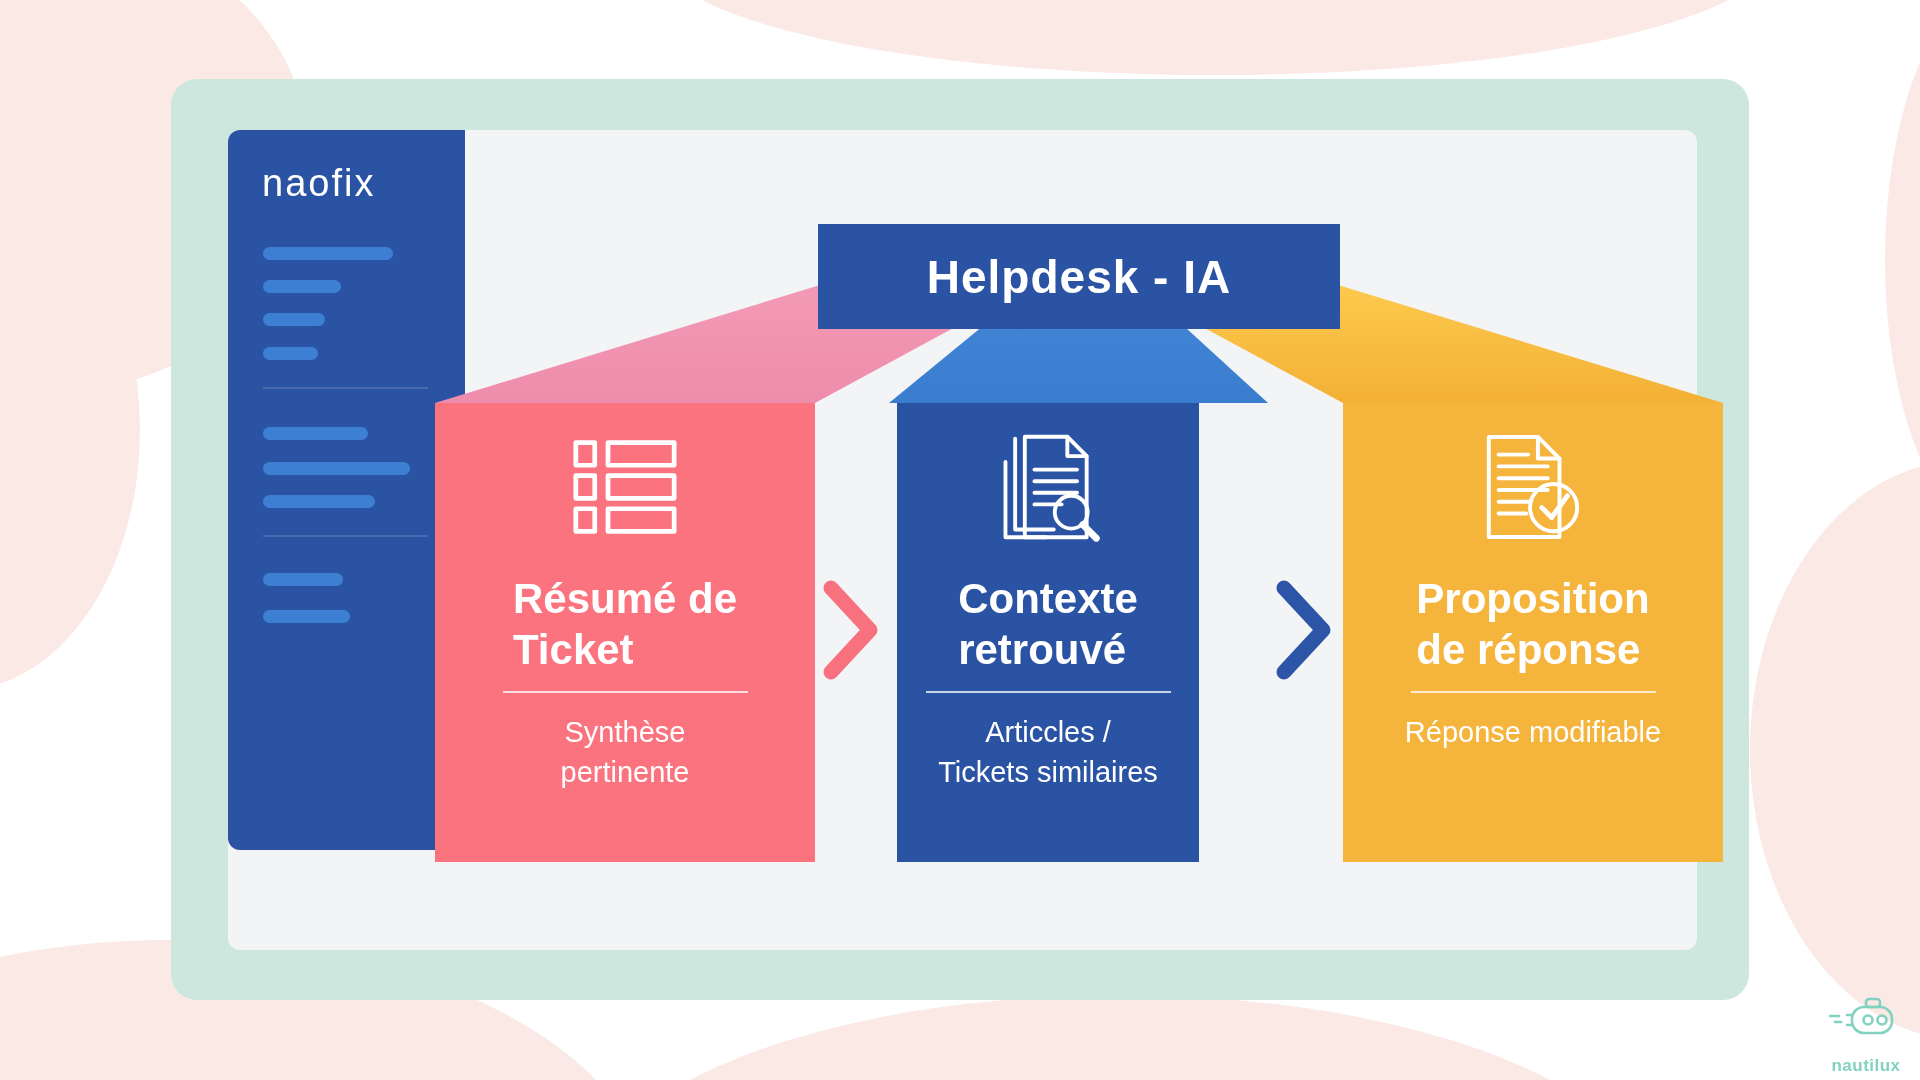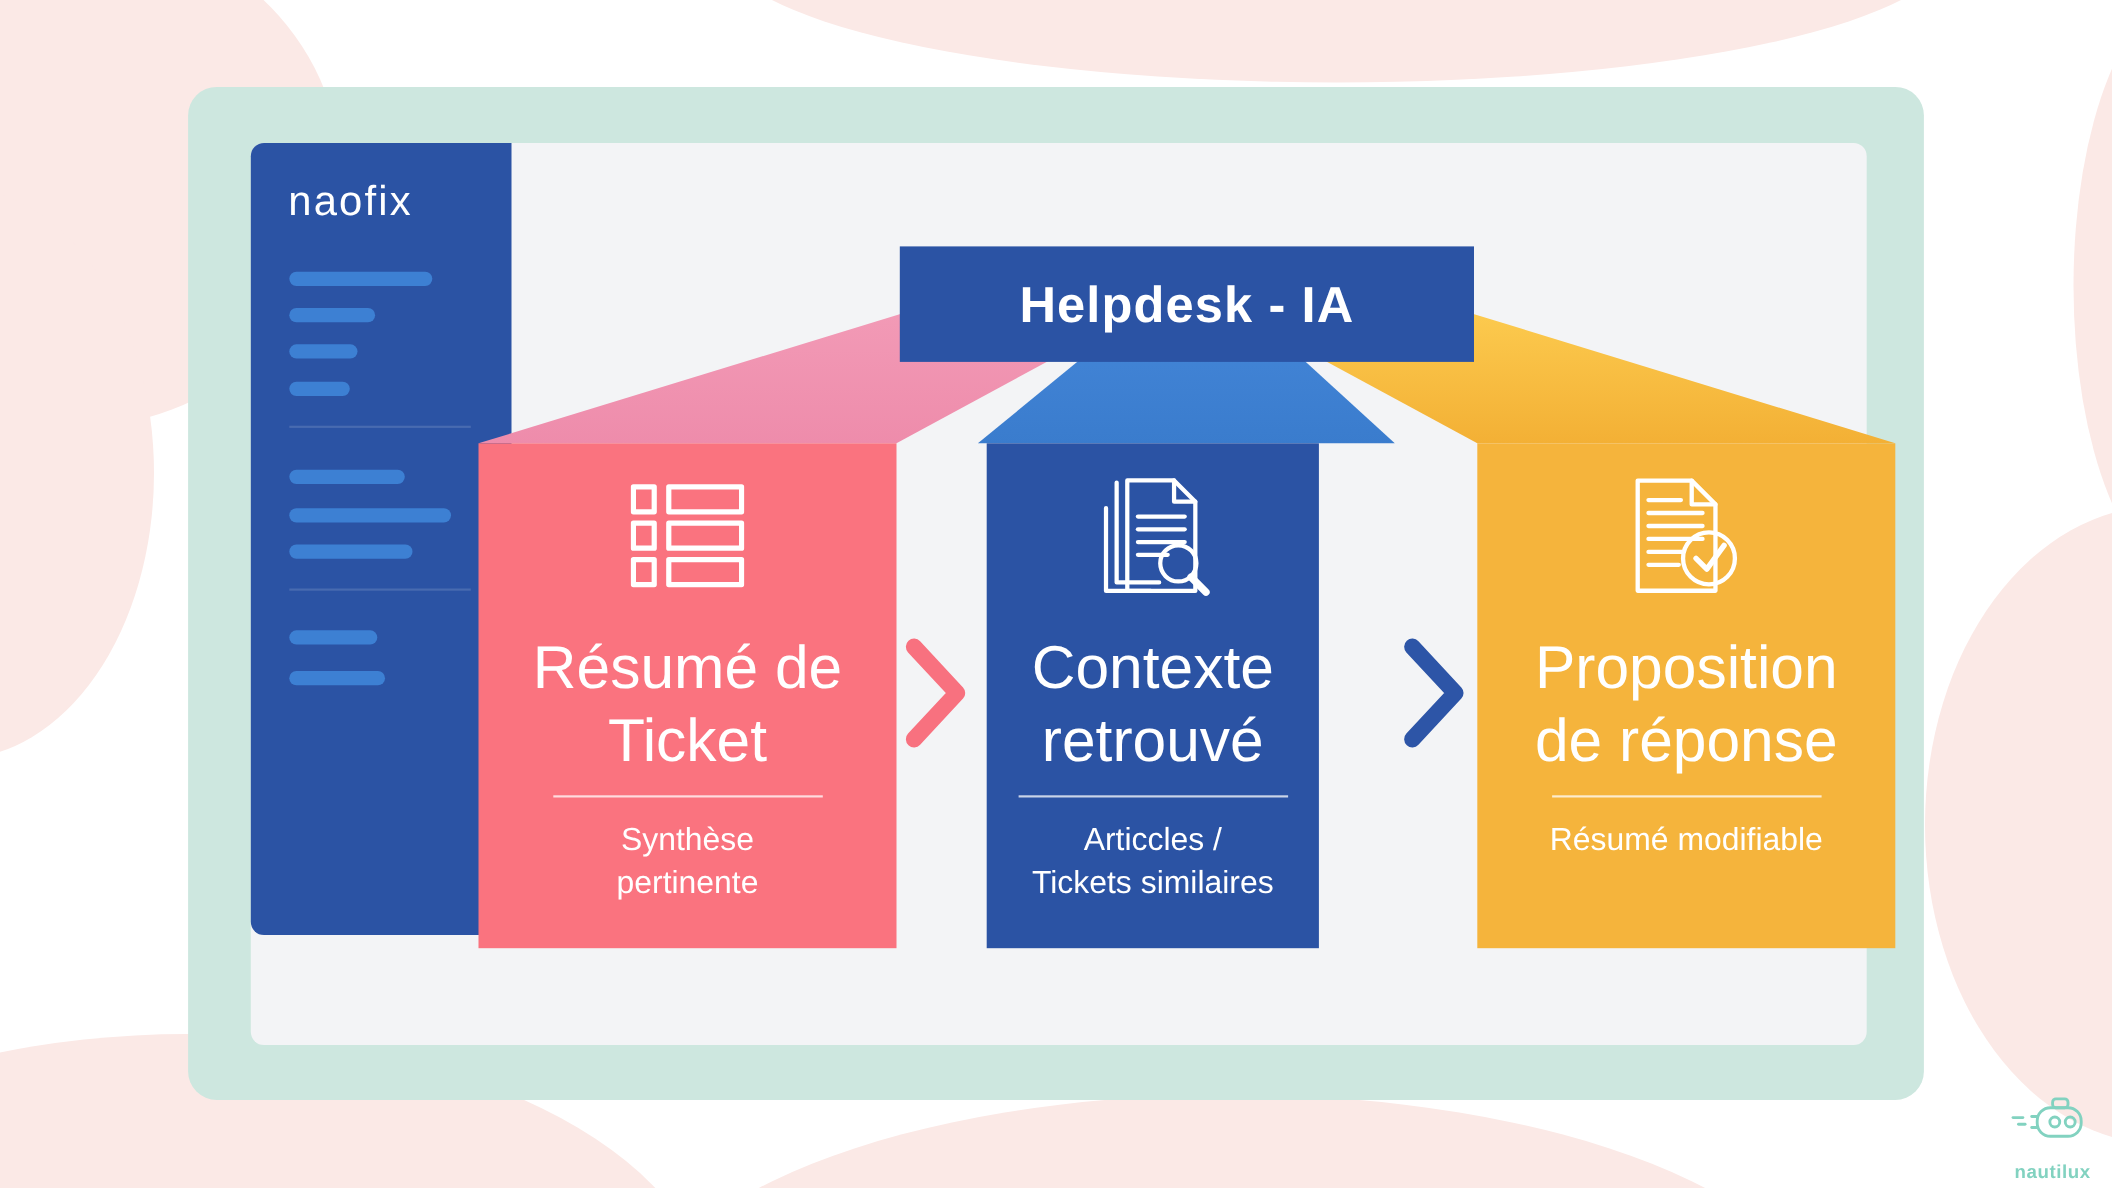--- a/index.html
+++ b/index.html
@@ -30,21 +30,21 @@
              background:var(--dark_blue);z-index:6;display:flex;align-items:center;justify-content:center;margin-top:44px;}
   .title-box span{color:#ffffff;font-size:46px;font-weight:600;letter-spacing:1px;}
 
   
   .card{position:absolute;top:403px;width:380px;height:459px;z-index:5;
         display:flex;flex-direction:column;align-items:center;color:#ffffff;}
   .card-pink{left:435px;background:var(--pink_card);}
   .card-blue{left:897px;width:302px;background:var(--dark_blue);}
   .card-yellow{left:1343px;background:var(--yellow_card);}
   .card-icon{margin-top:32px;height:104px;display:flex;align-items:center;justify-content:center;}
-  .card-title{margin:34px 0 0 0;text-align:center;font-size:55px;font-weight:400;line-height:1.22;}
+  .card-title{margin:34px 0 0 0;text-align:left;font-size:42px;font-weight:700;line-height:1.22;}
   .card-title span{display:block;}
   .card-divider{margin-top:16px;width:245px;height:2px;background:rgba(255,255,255,0.75);}
   .card-subtitle{margin:20px 0 0 0;text-align:center;font-size:29px;font-weight:400;line-height:1.35;}
   .card-subtitle span{display:block;}
 
   
   .chevron{position:absolute;top:580px;width:55px;height:100px;z-index:6;}
   .chevron-1{left:823px;color:var(--chevron_pink);}
   .chevron-2{left:1276px;color:var(--chevron_blue);}
   .chevron svg{width:100%;height:100%;stroke:currentColor;}
@@ -170,21 +170,21 @@
         <circle cx="76" cy="76" r="24"></circle>
         <polyline points="64,76 74,86 90,64" stroke-width="5"></polyline>
       </svg>
     </div>
     <h2 class="card-title">
       <span>Proposition</span>
       <span>de réponse</span>
     </h2>
     <div class="card-divider"></div>
     <p class="card-subtitle">
-      <span>Résumé modifiable</span>
+      <span>Réponse modifiable</span>
       <span></span>
     </p>
   </div>
 
   <div class="title-box">
     <span>Helpdesk - IA</span>
   </div>
 
   <div class="chevron chevron-1">
     <svg viewBox="0 0 55 100" fill="none" stroke-width="15" stroke-linecap="round" stroke-linejoin="round">

